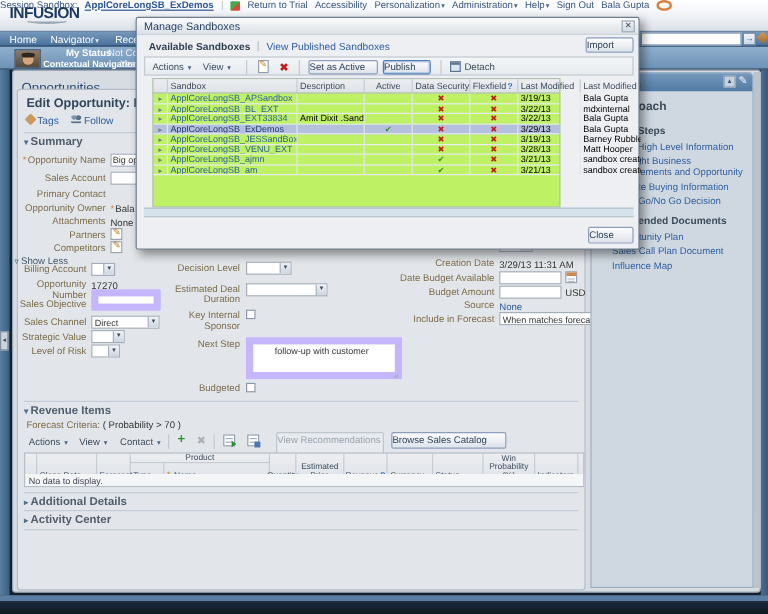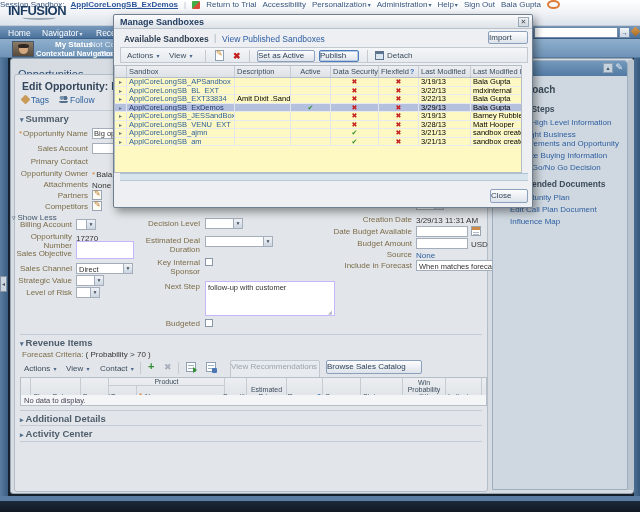--- a/index.html
+++ b/index.html
@@ -47,21 +47,21 @@
   .tag-ico{display:inline-block;width:7px;height:7px;background:#c89b5a;transform:rotate(-45deg);border-radius:1px;margin-right:2px}
   .fol-ico{display:inline-block;width:9px;height:7px;margin-right:2px;background:radial-gradient(circle at 30% 30%,#7d94ad 2px,transparent 2.5px),radial-gradient(circle at 70% 40%,#55708c 2px,transparent 2.5px);border-bottom:2px solid #55708c;border-radius:2px}
   .sechdr{font-size:9.5px;font-weight:bold;color:#4f5d6b}
   .secrule{height:1px;background:#c3ccd4}
   .secarr{color:#52708e;font-size:7px;margin-right:2px}
   
   .lbl{position:absolute;font-size:8px;line-height:8.5px;color:#7d6c49;text-align:right}
   .val{position:absolute;font-size:8px;color:#333}
   .vlink{position:absolute;font-size:8px;color:#2d5f9e;cursor:pointer}
   .inp{position:absolute;background:#fff;border:1px solid #a3aeba;height:11px;font-size:7.5px;color:#333;font-family:"Liberation Sans",sans-serif;padding:0 1px}
-  .tarea{position:absolute;background:#fff;border:1px solid #c4b5fd;font-size:7.5px;color:#333;padding:1px 2px;overflow:hidden}
+  .tarea{position:absolute;background:#fff;border:6px solid #c4b5fd;font-size:7.5px;color:#333;padding:1px 18px;overflow:hidden}
   .grip{position:absolute;right:1px;bottom:0;font-size:5px;color:#aab4be}
   .sel{position:absolute;background:#fff;border:1px solid #a3aeba;height:11px;font-size:7.5px;color:#333;padding:1px 10px 0 2px;overflow:hidden;white-space:nowrap}
   .sel .sbtn{position:absolute;right:0;top:0;bottom:0;width:9px;background:linear-gradient(#f0f3f7,#ccd5e0);border-left:1px solid #a3aeba;font-size:5px;color:#3c4c5c;text-align:center;line-height:9px}
   .chkbox{position:absolute;width:8px;height:8px;background:#fff;border:1px solid #8898a8}
   .reqmark{color:#d9822b;font-size:8px;margin-right:1px}
   .noteico{position:absolute;width:10px;height:10px;background:#fdfdf5;border:1px solid #98a4b2}
   .noteico:after{content:"\270E";position:absolute;left:1px;top:-2px;font-size:8px;color:#c07b2f}
   .calico{position:absolute;width:10px;height:10px;background:#fff;border:1px solid #98a4b2}
   .calico:before{content:"";position:absolute;left:0;right:0;top:0;height:3px;background:#cf8a4a}
   .calico:after{content:"";position:absolute;left:1px;right:1px;top:5px;height:1px;background:#b3bcc6;box-shadow:0 2px 0 #b3bcc6}
@@ -94,33 +94,33 @@
   .rail-upbox{position:absolute;right:14px;top:2px;width:10px;height:10px;background:#c6d2dd;border:1px solid #8fa2b4;font-size:6px;line-height:9px;text-align:center;color:#3c5068;cursor:pointer}
   .rail-bd{padding:8px 4px 0 3px}
   .rail-title{font-size:10px;font-weight:bold;color:#3a4a58;margin-bottom:9px}
   .rail-sec{font-size:8.5px;font-weight:bold;color:#3c4c5c;margin-bottom:4px}
   .rail-list{margin-left:14px;margin-bottom:7px}
   .rail-link{font-size:8px;line-height:9px;color:#3060a0;margin-bottom:3px;cursor:pointer}
   .scrollstrip{left:628px;top:60px;width:6px;height:430px;background:#b9c4cf}
   
   .dialog{left:113px;top:14px;width:420px;height:194px;background:#edeff2;border:1px solid #6f7f90;border-radius:2px;box-shadow:3px 4px 8px rgba(0,0,0,.4);z-index:10}
   .dlg-title{position:absolute;left:0;top:0;right:0;height:14px;background:linear-gradient(#fafbfc,#dde2e7);border-bottom:1px solid #b9c2cc;border-radius:2px 2px 0 0}
-  .dlg-title span{position:absolute;left:6px;top:2px;font-size:9px;font-weight:bold;color:#1f3a5f}
+  .dlg-title span{position:absolute;left:6px;top:2px;font-size:9px;font-weight:normal;color:#1f3a5f}
   .dlg-close{position:absolute;right:3px;top:2px;width:11px;height:10px;background:linear-gradient(#eff2f5,#d3dae2);border:1px solid #9aa8b6;font-size:7px;line-height:8px;text-align:center;color:#445;cursor:pointer}
   .dlg-tab-active{position:absolute;left:10px;top:19px;font-size:8.5px;font-weight:bold;color:#2f3f52;cursor:pointer}
   .dlg-tab-sep{position:absolute;left:100px;top:18px;font-size:9px;color:#aab4c0}
   .dlg-tab-link{position:absolute;left:108px;top:19px;font-size:8.5px;color:#3060a5;cursor:pointer}
   .dlg-toolbar{position:absolute;left:6px;top:32px;width:408px;height:16px;background:linear-gradient(#f4f6f8,#e6eaee);border:1px solid #c2c9d1}
   .dlg-toolbar .menu-item{top:3px}
   .pageico{position:absolute;width:9px;height:11px;background:#fff;border:1px solid #8fa0b2}
   .pageico:after{content:"\270E";position:absolute;left:0;top:-2px;font-size:8px;color:#cf8a2a}
   .xred{position:absolute;font-size:9px;font-weight:bold;color:#c41e1e;line-height:10px;cursor:pointer}
   .detico{position:absolute;width:9px;height:9px;border:1px solid #5c748e;background:#dce6ef}
   .detico:before{content:"";position:absolute;left:0;right:0;top:0;height:2px;background:#5c748e}
-  .sbx-table{position:absolute;left:0;top:50px;width:408px;height:108px;background:#fef9c3;border:1px solid #b4bcc6}
+  .sbx-table{position:absolute;left:13px;top:50px;width:340px;height:108px;background:#bef264;border:1px solid #b4bcc6}
   .sbx-grid{display:grid;grid-template-columns:12px 108px 56px 40px 48px 40px 52px 50px}
   .sbx-hd{background:linear-gradient(#eceef1,#dee2e7);border-bottom:1px solid #b6bec8;font-size:7.5px;color:#3d4d5f;height:12px}
   .sbx-hd .hcell{border-right:1px solid #c6ccd4;padding:1px 2px;white-space:nowrap;overflow:hidden}
   .sbx-row{height:8.5px;font-size:7.5px;line-height:8px;border-bottom:1px solid #e7eaee;cursor:pointer}
   .sbx-row .cell{border-right:1px solid #e2e6ea;padding:0 2px;white-space:nowrap;overflow:hidden}
   .sbx-row.selected{background:#b5c0de}
   .sbx-row .link{color:#2d5f9e}
   .sbx-row.selected .link{color:#1f3a6e}
   .cell.ctr{text-align:center}
   .chk{color:#2f9032;font-size:7px}
@@ -315,21 +315,21 @@
     <div class="rail-sec">Process Steps</div>
     <div class="rail-list">
         <div class="rail-link">Enter High Level Information</div>
         <div class="rail-link">Highlight Business Requirements and Opportunity</div>
         <div class="rail-link">Validate Buying Information</div>
         <div class="rail-link">Make Go/No Go Decision</div>
       </div>
     <div class="rail-sec">Recommended Documents</div>
     <div class="rail-list">
         <div class="rail-link">Opportunity Plan</div>
-        <div class="rail-link">Edit Call Plan Document</div>
+        <div class="rail-link">Sales Call Plan Document</div>
         <div class="rail-link">Influence Map</div>
       </div>
   </div>
 </div>
 
 <div class="abs dialog">
   <div class="dlg-title">
     <span>Manage Sandboxes</span>
   </div>
   <div class="dlg-close">✕</div>

